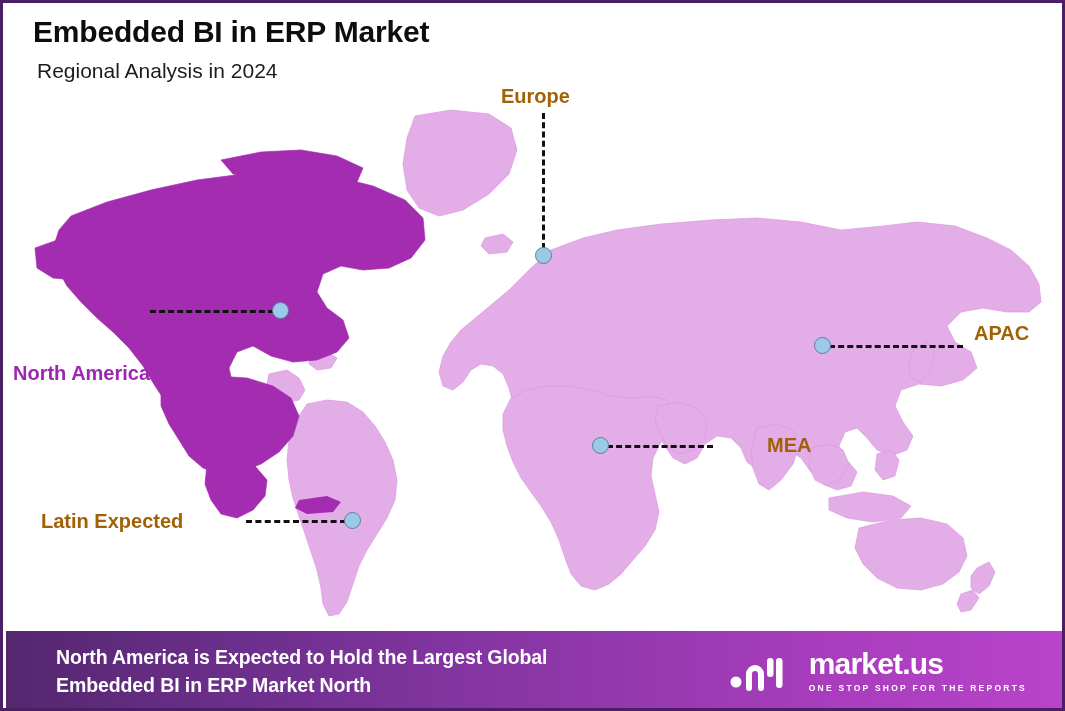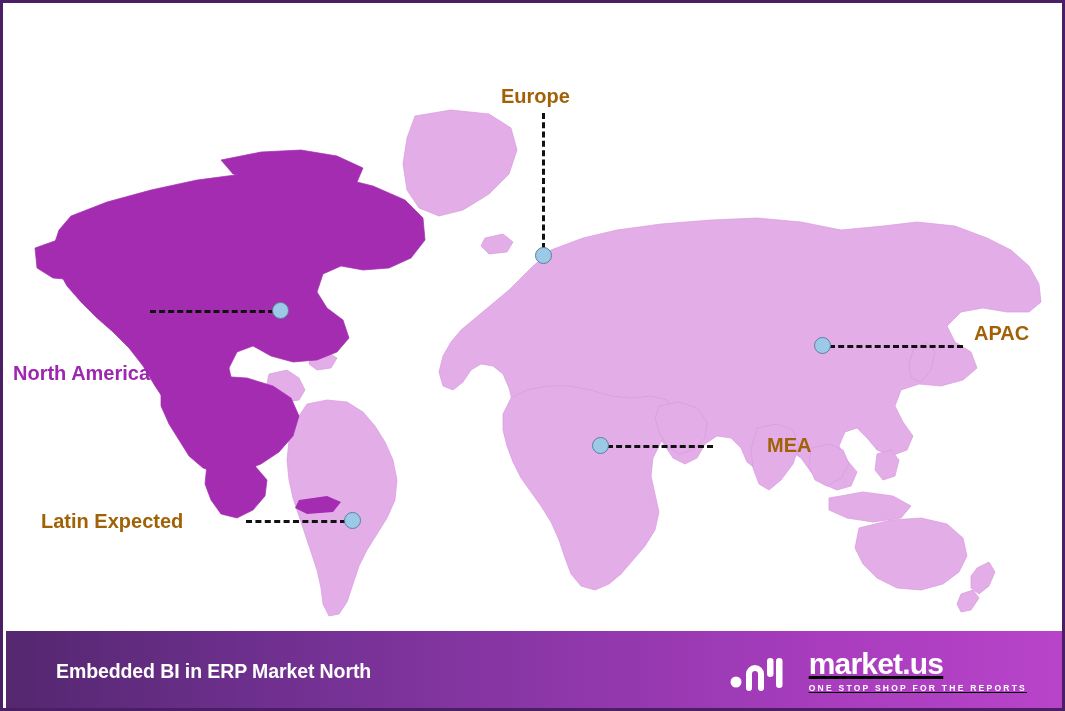--- a/index.html
+++ b/index.html
@@ -111,21 +111,20 @@
     font-size: 19.5px;
     font-weight: bold;
     line-height: 1.45;
     letter-spacing: -0.1px;
   }
   #logo {
     display: flex;
     align-items: center;
     gap: 24px;
     padding-right: 16px;
-    text-decoration: underline;
   }
   #logo-mark {
     width: 56px;
     height: 46px;
     flex: none;
   }
   #logo-text-wrap {
     display: flex;
     flex-direction: column;
     align-items: stretch;
@@ -145,20 +144,24 @@
     margin-top: 4px;
     text-align: center;
     white-space: nowrap;
   }
 </style>
 </head>
 <body>
 
 <div id="card">
 
+  <div id="header">
+    <div id="title">Embedded BI in ERP Market</div>
+    <div id="subtitle">Regional Analysis in 2024</div>
+  </div>
 
   <div id="map-wrap">
     <svg id="map-svg" viewBox="0 0 1045 520" preserveAspectRatio="none">
       <g fill="#e3aee8" stroke="#d89ade" stroke-width="0.7">
 
         <path d="M404 18 L440 12 L478 16 L500 30 L506 52 L498 76 L478 96 L452 112 L428 118 L408 110 L396 92 L392 66 L396 40 Z"></path>
 
         <path d="M474 140 L492 136 L502 144 L496 154 L478 156 L470 148 Z"></path>
 
         <path d="M520 170 L540 152 L572 140 L606 132 L650 126 L700 122 L746 120 L790 124 L830 132 L872 128 L906 124 L944 128 L976 140 L1000 152 L1018 168 L1028 186 L1030 204 L1018 214 L996 214 L972 210 L950 214 L936 228 L944 244 L960 254 L966 270 L952 282 L930 288 L908 286 L890 292 L884 308 L892 324 L902 338 L896 352 L880 358 L866 352 L856 340 L846 330 L834 334 L828 348 L836 362 L846 374 L840 388 L826 392 L812 386 L800 374 L790 360 L778 352 L766 356 L758 368 L746 372 L736 364 L730 350 L720 340 L706 338 L694 346 L686 360 L674 366 L662 360 L654 348 L646 336 L634 330 L622 334 L614 346 L606 356 L594 356 L584 346 L578 332 L572 318 L562 310 L550 312 L540 322 L530 330 L518 330 L508 320 L502 306 L498 290 L492 276 L482 268 L470 266 L460 272 L452 284 L442 292 L432 288 L428 274 L432 258 L440 244 L450 232 L462 222 L474 212 L486 202 L498 192 L508 182 Z"></path>
@@ -219,20 +222,21 @@
     <div class="leader h" style="left:604px; top:442px; width:106px;"></div>
     <div class="region-label" style="left:764px; top:430px;">MEA</div>
 
     <div class="marker" style="left:341px; top:509px;"></div>
     <div class="leader h" style="left:243px; top:517px; width:100px;"></div>
     <div class="region-label" style="left:38px; top:506px;">Latin Expected</div>
   </div>
 
   <div id="banner">
     <div id="banner-text">
+      <div>North America is Expected to Hold the Largest Global</div>
       <div>Embedded BI in ERP Market  North</div>
     </div>
     <div id="logo">
       <svg id="logo-mark" viewBox="0 0 56 46">
         <circle cx="7" cy="34" r="5.5" fill="#ffffff"></circle>
         <path d="M17 40 L17 26 a9 9 0 0 1 18 0 L35 40 a3 3 0 0 1 -6 0 L29 26 a3 3 0 0 0 -6 0 L23 40 a3 3 0 0 1 -6 0 Z" fill="#ffffff"></path>
         <rect x="38" y="10" width="6.5" height="19" rx="3.25" fill="#ffffff"></rect>
         <rect x="47" y="10" width="6.5" height="30" rx="3.25" fill="#ffffff"></rect>
       </svg>
       <div id="logo-text-wrap">

